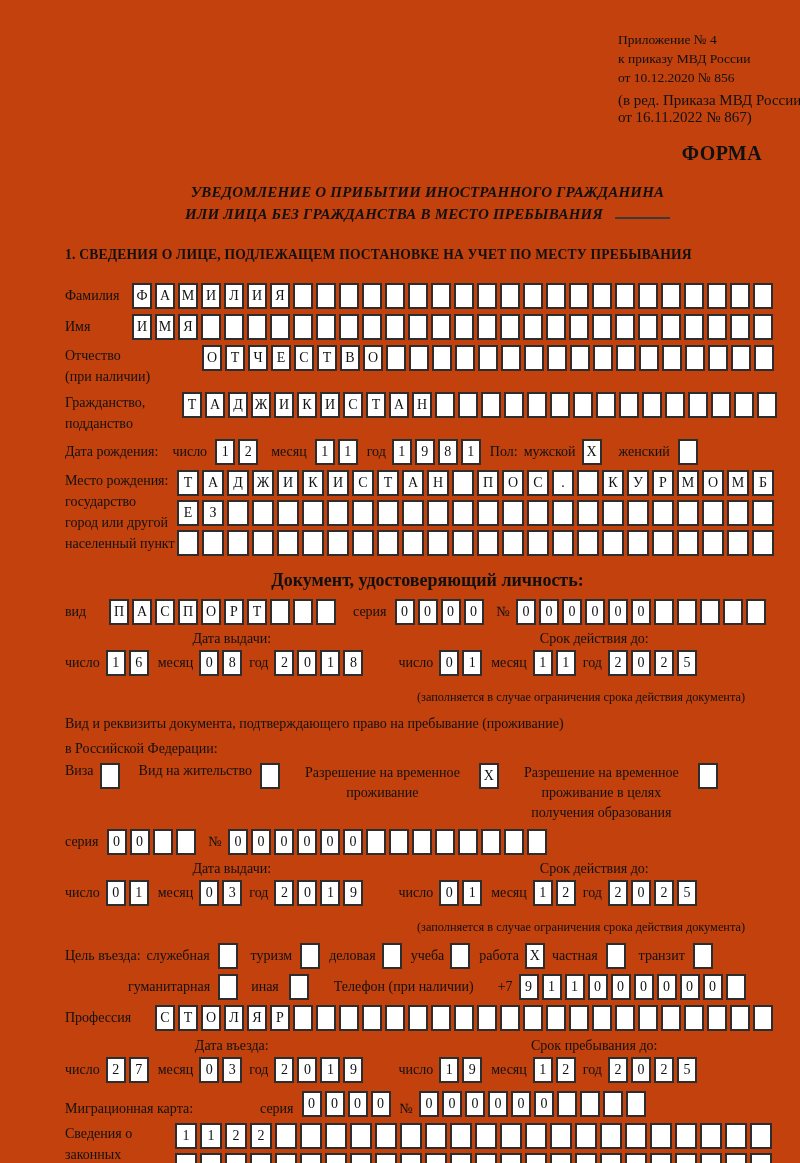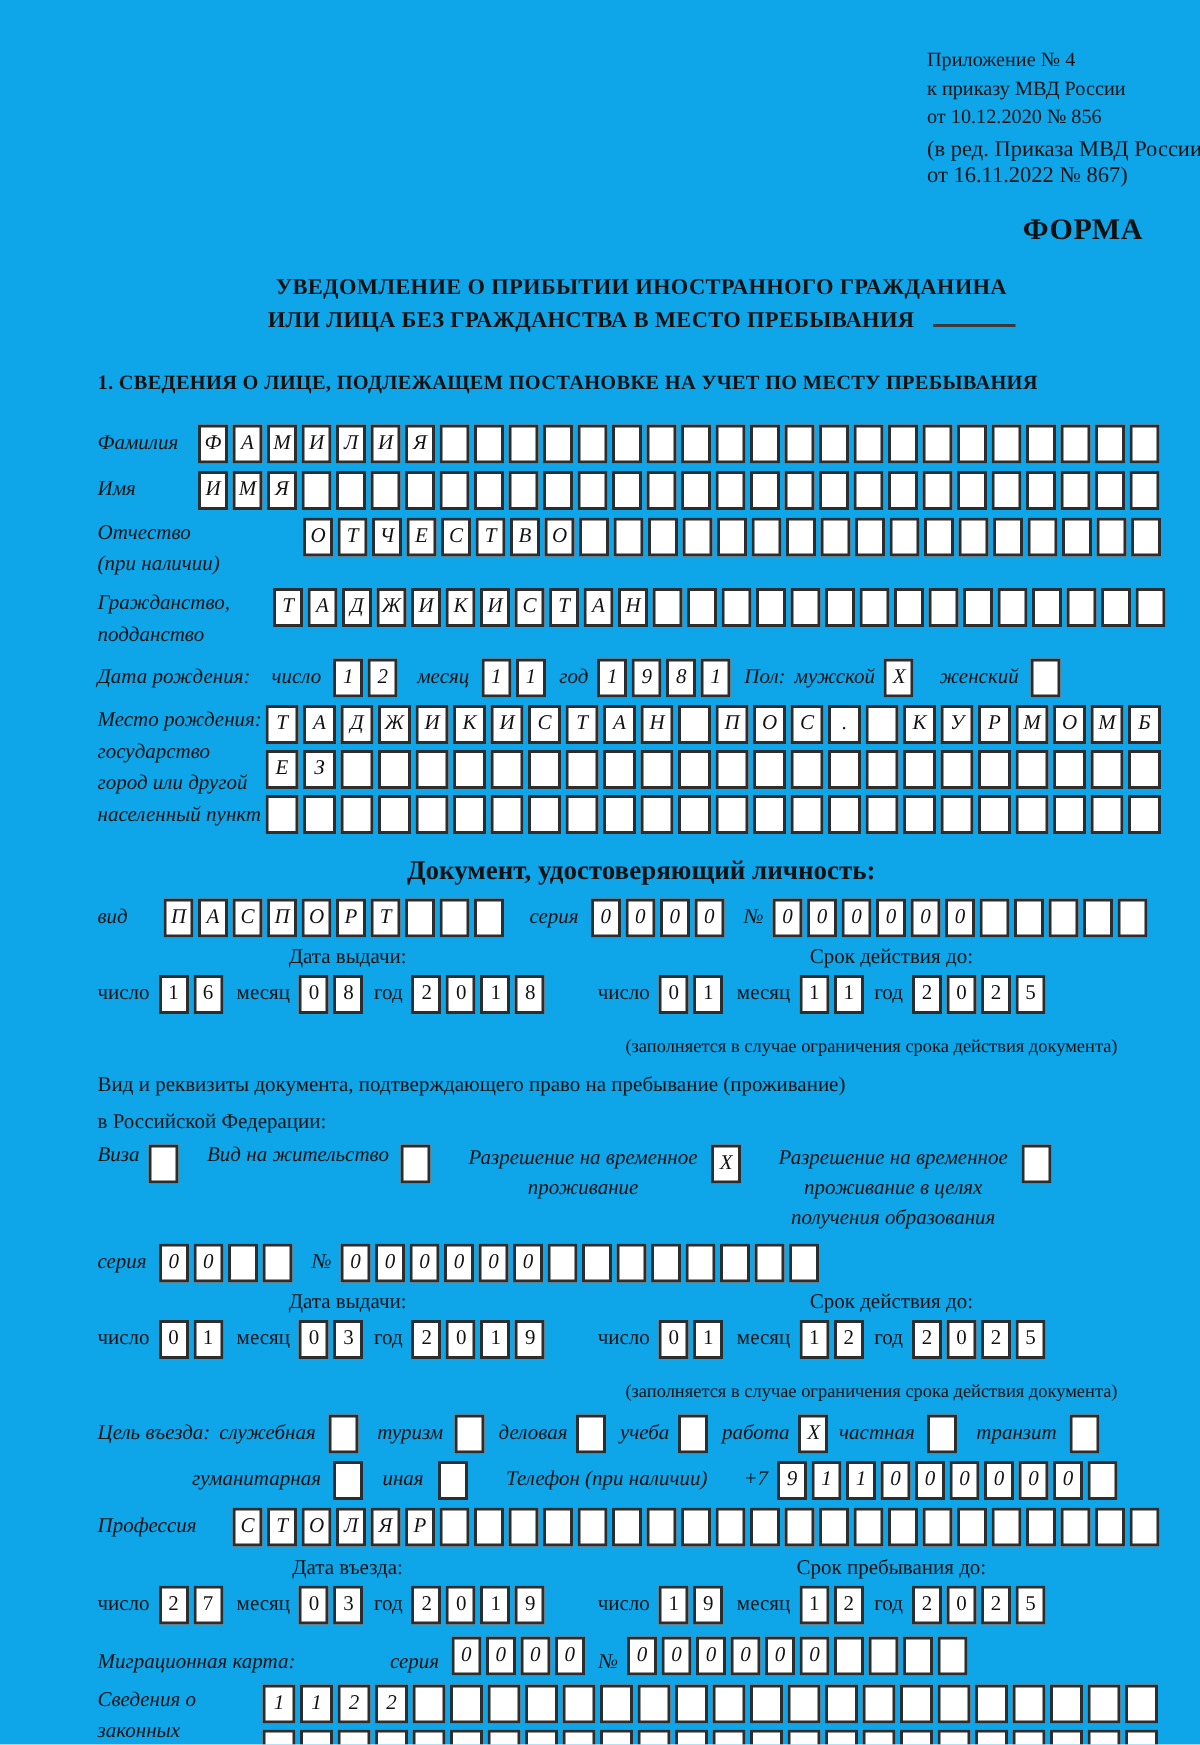--- a/index.html
+++ b/index.html
@@ -1,56 +1,56 @@
 <!DOCTYPE html>
 <html><head>
 <meta charset="utf-8">
 <style>
   html,body{margin:0;padding:0;background:#ffffff;}
   .page{
     position:relative;
     width:800px;height:1163px;box-sizing:border-box;
     padding:30px 10px 0 65px;
-    background:#0ea5e9;color:#111;
+    background:#c2410c;color:#111;
     font-family:"Liberation Serif", serif;
     font-size:14px;
     overflow:hidden;
   }
   
   .annex{margin-left:553px;font-size:13.5px;line-height:19px;white-space:nowrap;}
   .annex-ed{margin-top:5px;font-size:15px;line-height:17px;}
   .forma{font-weight:bold;text-align:right;padding-right:28px;margin-top:16px;font-size:20px;letter-spacing:.4px;}
   
-  .title{text-align:center;font-weight:bold;font-size:15px;line-height:22px;margin-top:16px;letter-spacing:.2px;}
+  .title{text-align:center;font-weight:bold;font-size:15px;line-height:22px;margin-top:16px;letter-spacing:.2px;font-style:italic;}
   .title-underline{display:inline-block;width:55px;border-bottom:2px solid #3a3a3a;margin-left:12px;}
   .section{font-weight:bold;font-size:13.6px;margin-top:22px;margin-bottom:20px;letter-spacing:.2px;white-space:nowrap;}
   
   .boxes{display:inline-flex;flex:none;}
   .cbox{
     display:inline-flex;align-items:center;justify-content:center;
     box-sizing:border-box;width:20px;height:26px;
     border:2px solid #2d2d2d;margin-right:3px;
     font-size:14px;flex:none;background:#fff;
   }
   .wide .cbox{width:22px;}
   
-  .frow{display:flex;align-items:center;margin-bottom:5px;font-style:italic;}
+  .frow{display:flex;align-items:center;margin-bottom:5px;}
   .frow-top{align-items:flex-start;}
   .lbl{white-space:nowrap;flex:none;}
   .lblcol{flex:none;line-height:21px;}
   .stack .boxes{display:flex;margin-bottom:4px;}
   .w-surname{width:67px;}
   .w-pat{width:137px;}
   .w-cit{width:117px;}
   .w-bp{width:112px;}
   .w-prof{width:90px;}
   .w-migr{width:195px;}
   .w-rep{width:110px;}
   .mr6{margin-right:6px;} .mr8{margin-right:8px;} .mr10{margin-right:10px;} .mr14{margin-right:14px;}
-  .ml4{margin-left:4px;} .ml6{margin-left:6px;} .ml10{margin-left:10px;} .ml14{margin-left:14px;} .ml16{margin-left:16px;} .ml22{margin-left:22px;}
+  .ml4{margin-left:4px;} .ml6{margin-left:6px;} .ml10{margin-left:10px;} .ml14{margin-left:14px;} .ml16{margin-left:16px;} .ml22{margin-left:22px;gap:10px;}
   .center-bold{font-weight:bold;text-align:center;margin:10px 0 8px 0;font-size:18px;}
   
   .dates{display:flex;margin-bottom:2px;}
   .dcol-l{width:46%;flex:none;}
   .dcol-r{flex:1;font-family:Liberation Serif, serif;}
   .dtitle{text-align:center;line-height:17px;margin-bottom:3px;}
   .drow{display:flex;align-items:center;}
   .note-right{font-size:12.3px;text-align:right;padding-right:45px;margin:14px 0 8px 0;}
   .plain-line{line-height:21px;margin-bottom:4px;}
   

